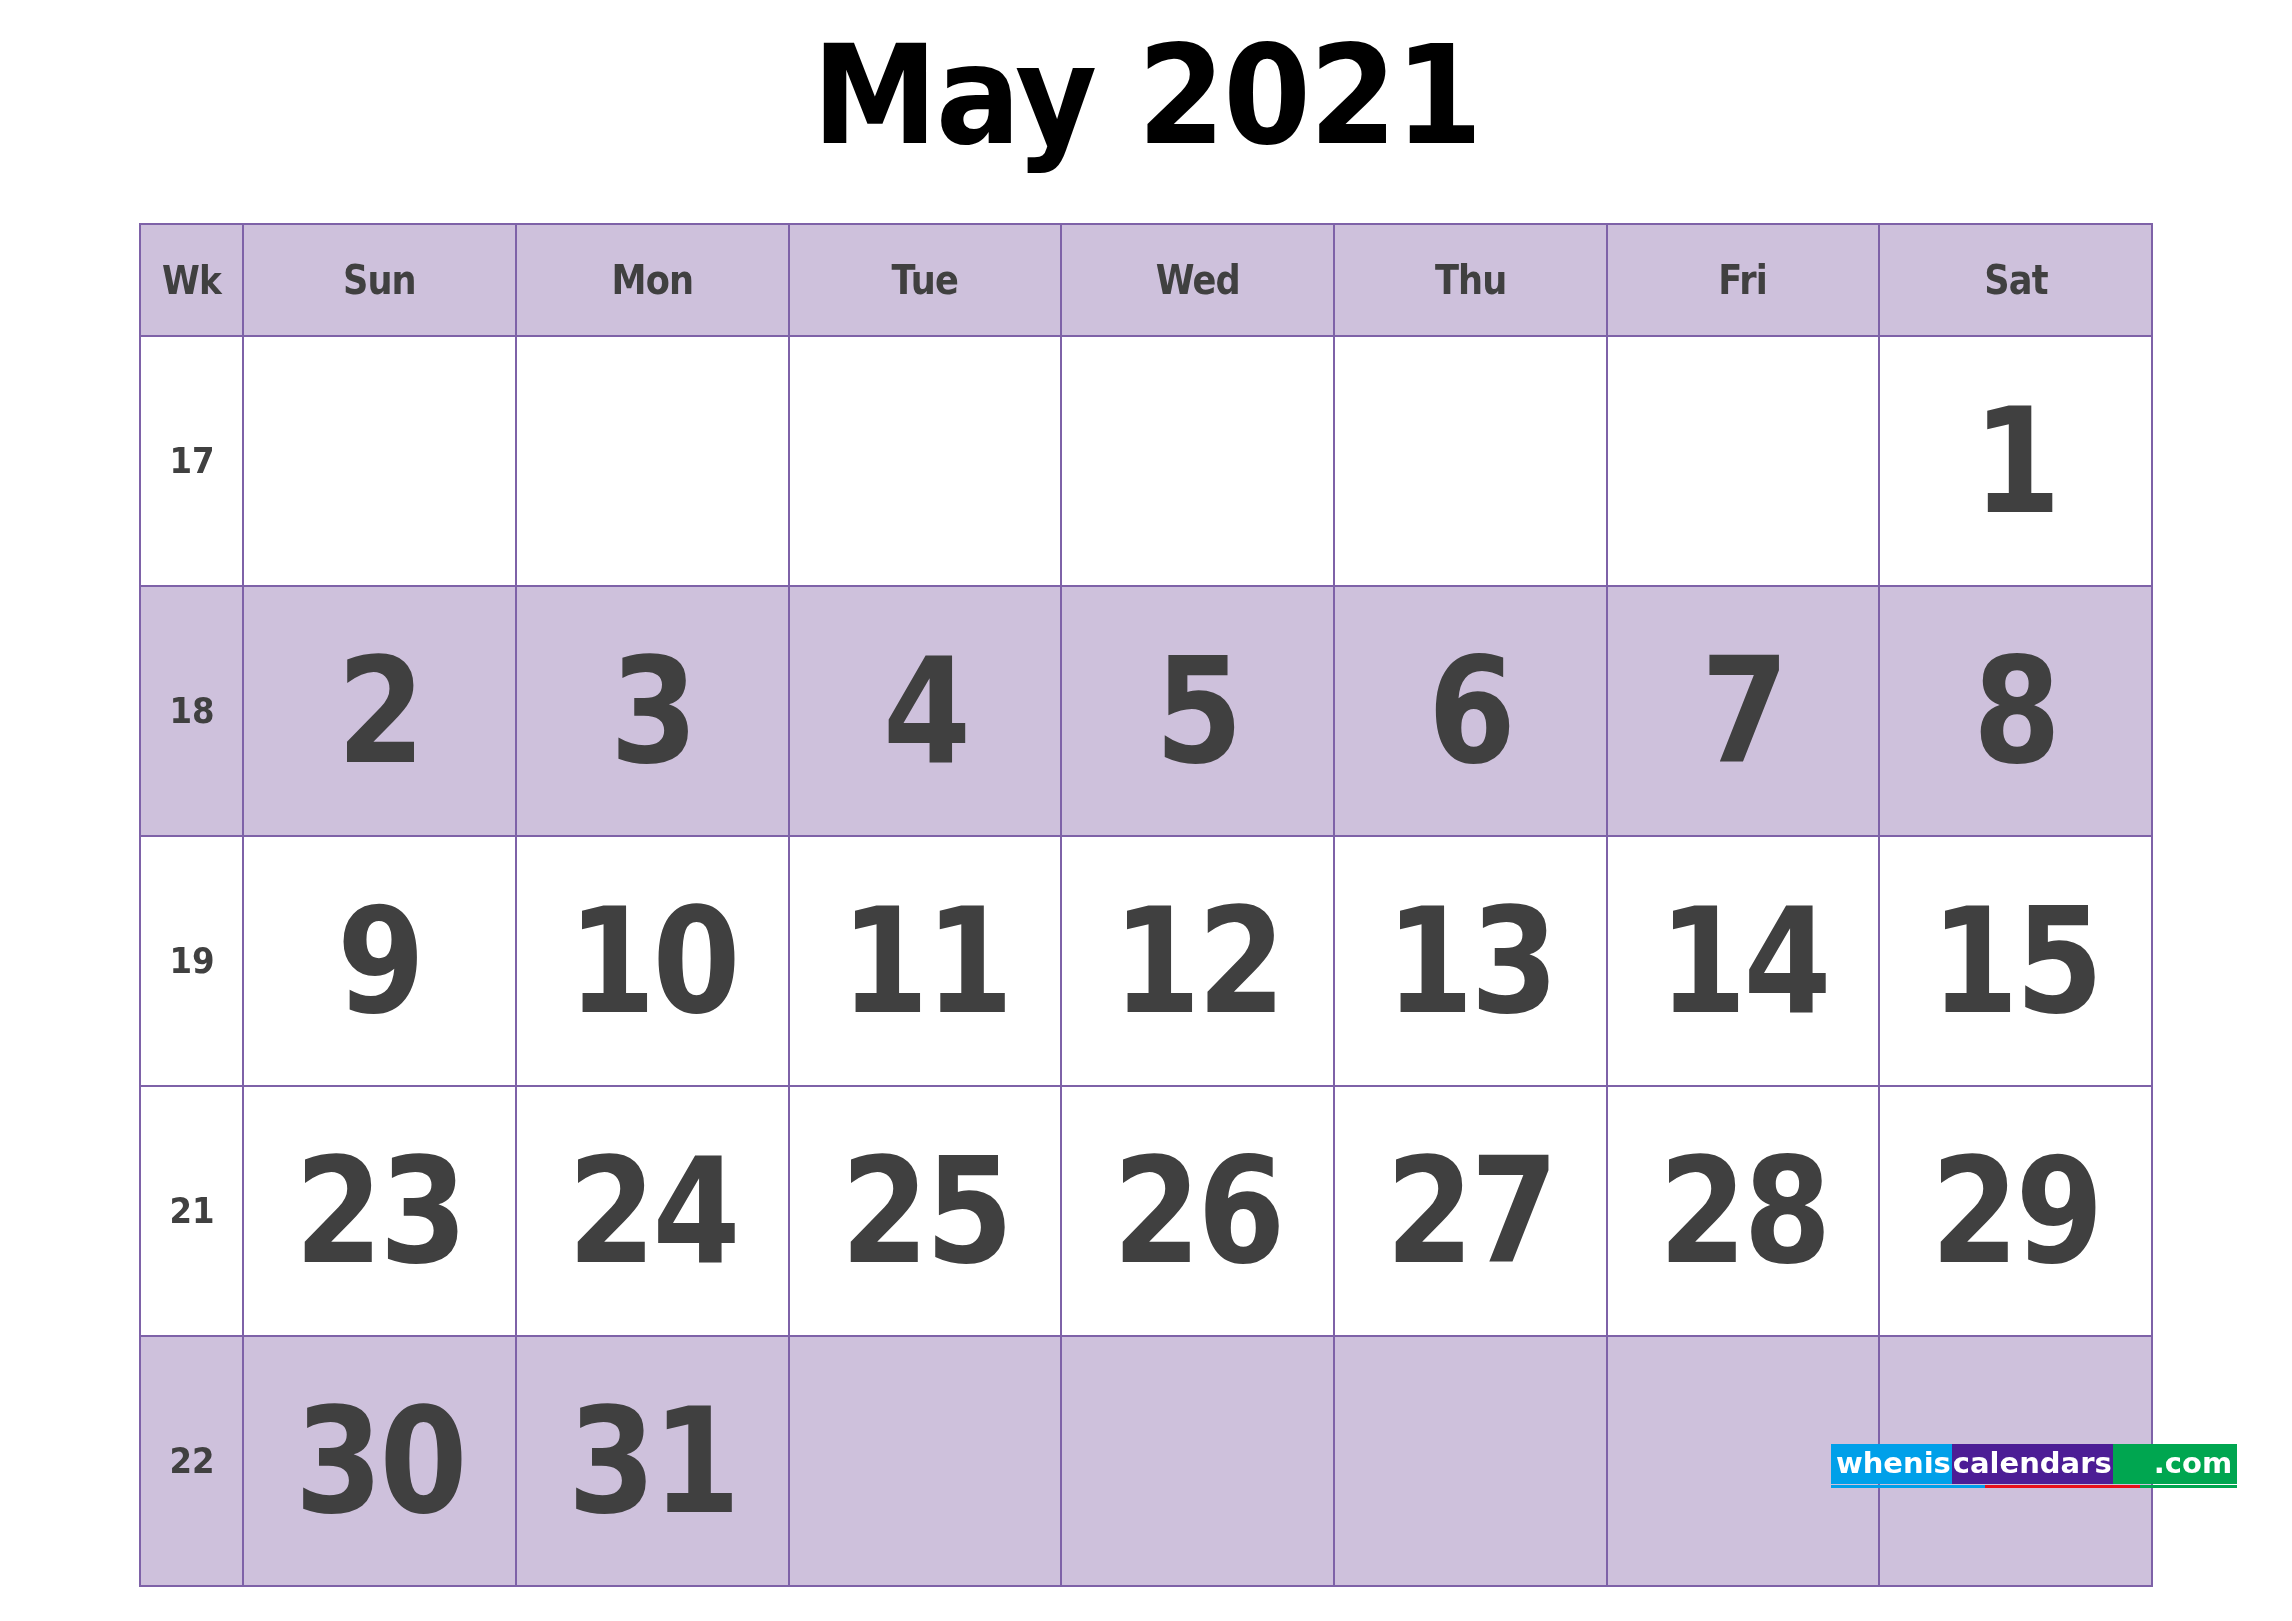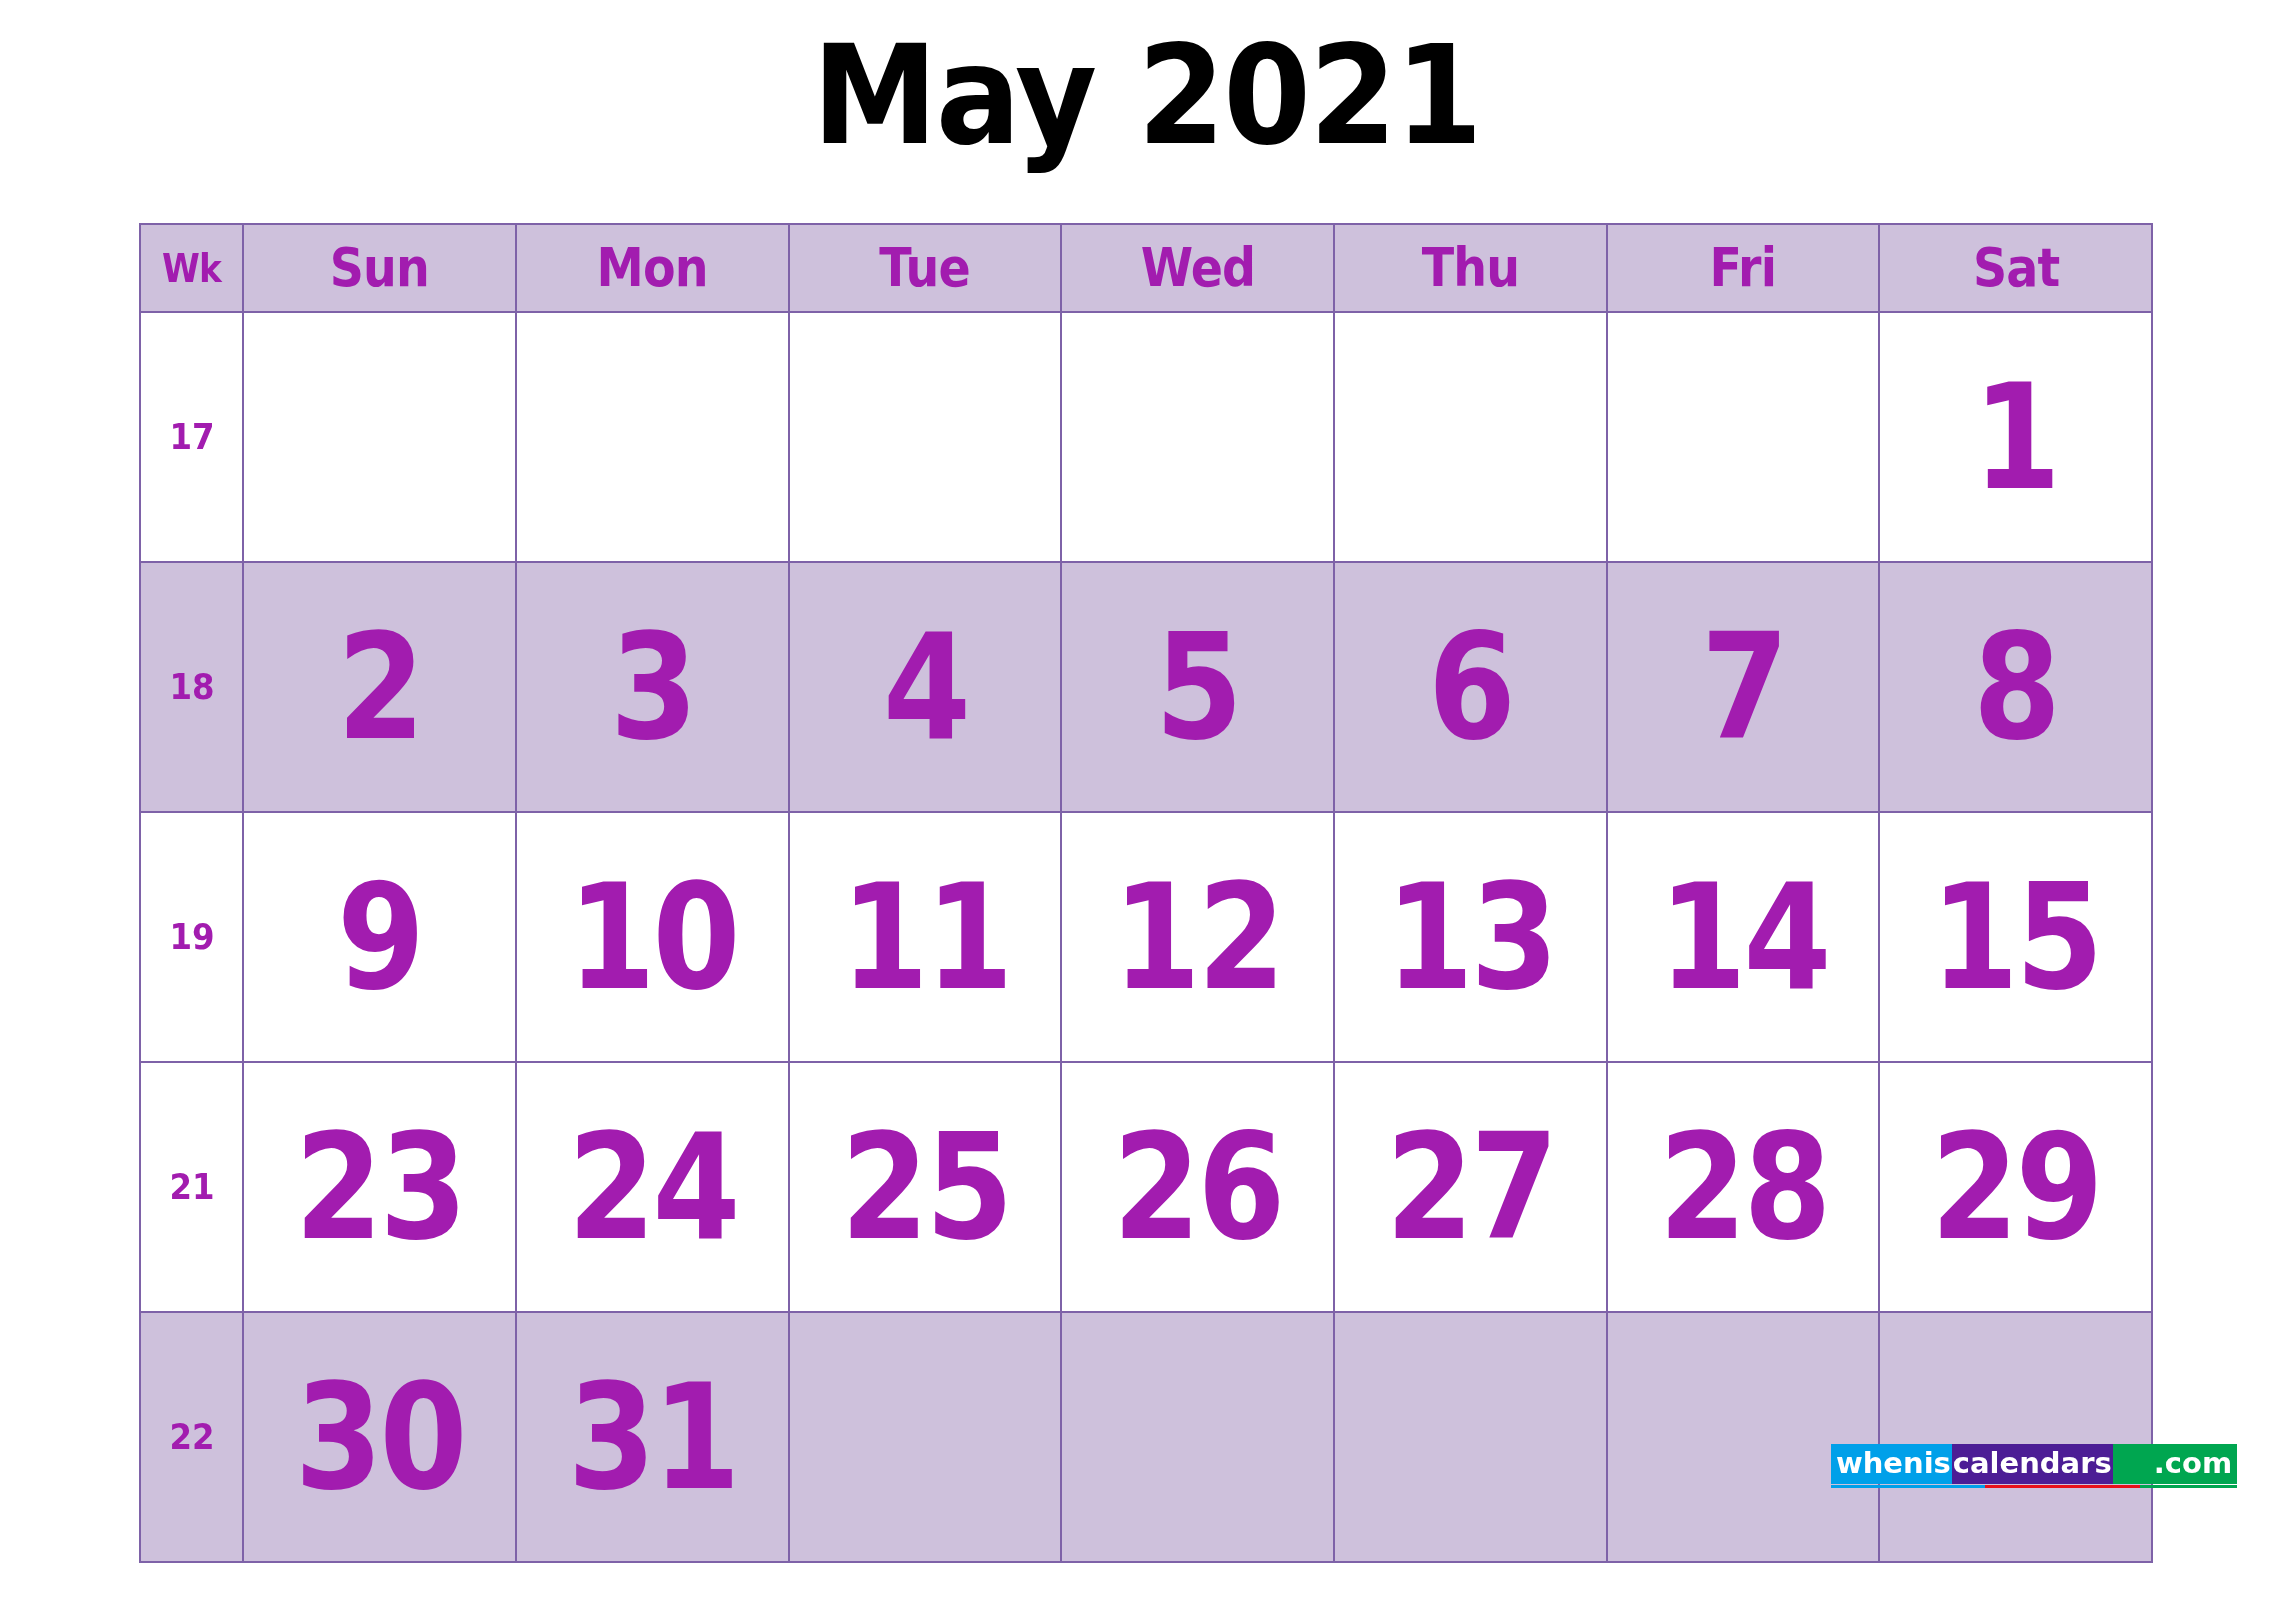--- a/index.html
+++ b/index.html
@@ -39,37 +39,37 @@
     position: absolute;
     left: 139px;
     top: 223px;
     width: 2014px;
     border-collapse: collapse;
     table-layout: fixed;
   }
   #calendar-grid td,
   #calendar-grid th {
     border: 2.9px solid #7E62A8;
-    padding: 4px;
+    padding: 16px;
     margin: 0;
     text-align: center;
     vertical-align: middle;
-    color: #a21caf;
+    color: #404040;
   }
 
   col.wk-col  { width: 103px; }
   col.day-col { width: 272px; }
 
   
   tr.header-row th {
     height: 78px;
     background: #CEC1DC;
     font-family: "DejaVu Sans", sans-serif;
     font-weight: bold;
-    font-size: 54px;
+    font-size: 40px;
     line-height: 1;
     letter-spacing: -1px;
     transform: none;
   }
   tr.header-row th.wk-head {
     font-size: 39px;
   }
   tr.header-row th .hdr-txt {
     display: inline-block;
     transform: scaleX(0.88);

